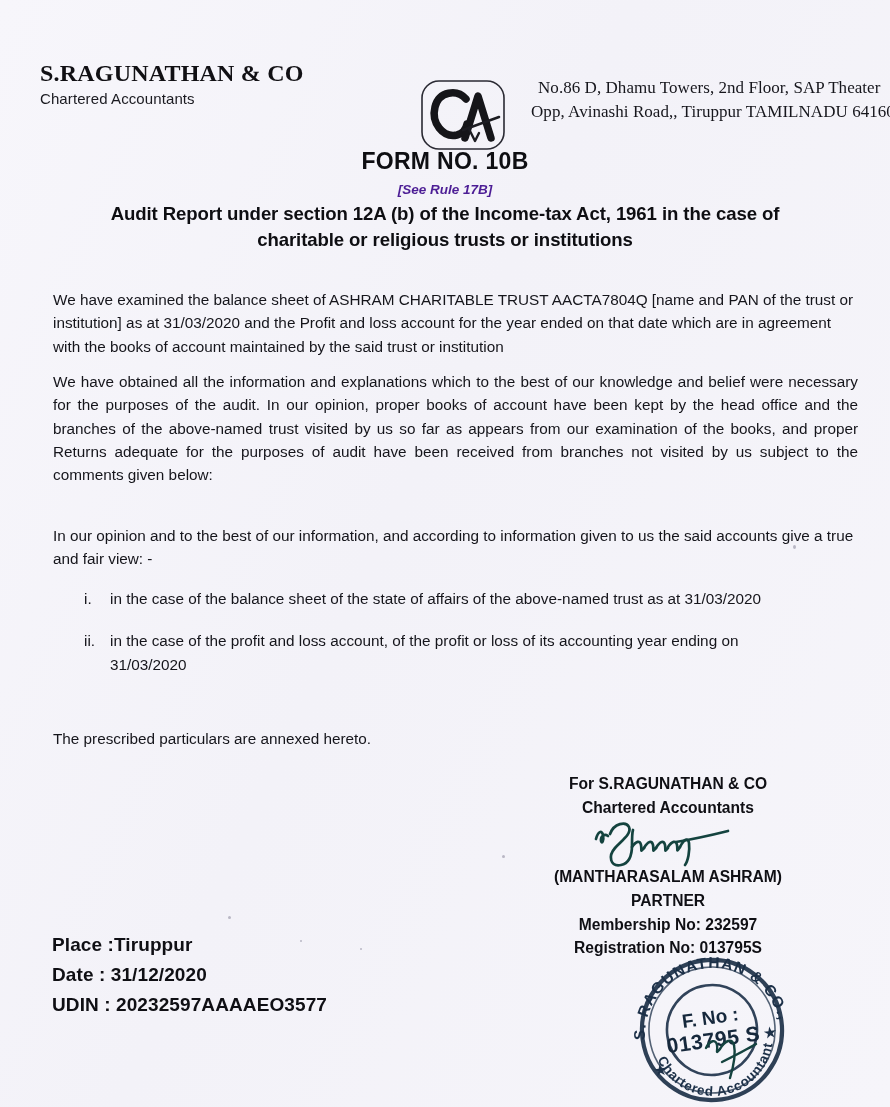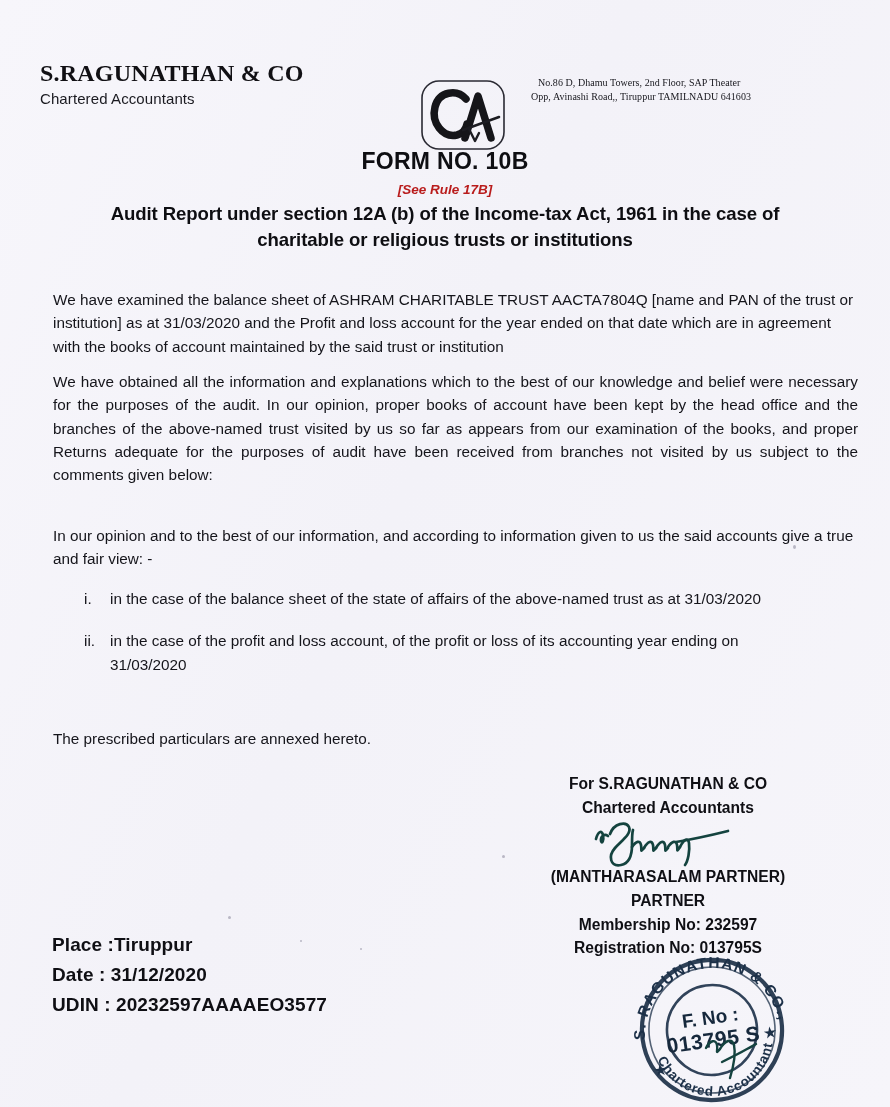--- a/index.html
+++ b/index.html
@@ -64,21 +64,21 @@
     top: 38px;
     width: 88px;
     height: 74px;
   }
   .addr-block {
     position: absolute;
     left: 531px;
     top: 36px;
     width: 330px;
     font-family: "Liberation Serif", serif;
-    font-size: 10px;
+    font-size: 17px;
     line-height: 1.42;
     color: #16161c;
     letter-spacing: 0.05px;
   }
   .addr-line { white-space: nowrap; }
   .addr-line.indent { padding-left: 7px; }
 
   
   .form-title {
     position: absolute;
@@ -93,21 +93,21 @@
   }
   .rule-ref {
     position: absolute;
     top: 182px;
     left: 0;
     width: 890px;
     text-align: center;
     font-size: 13.5px;
     font-weight: bold;
     font-style: italic;
-    color: #b91c1c;
+    color: #4c1d95;
   }
   .subtitle {
     position: absolute;
     top: 201px;
     left: 85px;
     width: 720px;
     text-align: center;
     font-size: 18.6px;
     font-weight: bold;
     line-height: 1.42;
@@ -282,21 +282,21 @@
             <path d="M44 32 C48 26, 52 25, 53 30 C54 35, 52 38, 56 33"></path>
             <path d="M56 33 C60 26, 64 25, 65 30 C66 35, 64 38, 68 33"></path>
             <path d="M68 33 C72 26, 76 25, 77 30 C78 35, 76 38, 80 33"></path>
             <path d="M80 32 C84 26, 88 25, 89 30 C90 35, 88 38, 92 32"></path>
             <path d="M92 32 C96 24, 100 22, 101 28 C102 36, 100 46, 97 50"></path>
             <path d="M88 27 C106 24, 124 20, 140 16"></path>
           </g>
         </svg>
       </div>
 
-      <div>(MANTHARASALAM PARTNER)</div>
+      <div>(MANTHARASALAM ASHRAM)</div>
       <div>PARTNER</div>
       <div>Membership No: 232597</div>
       <div>Registration No: 013795S</div>
     </div>
 
     <div class="footer-left">
       <div>Place :Tiruppur</div>
       <div>Date : 31/12/2020</div>
       <div>UDIN : 20232597AAAAEO3577</div>
     </div>

